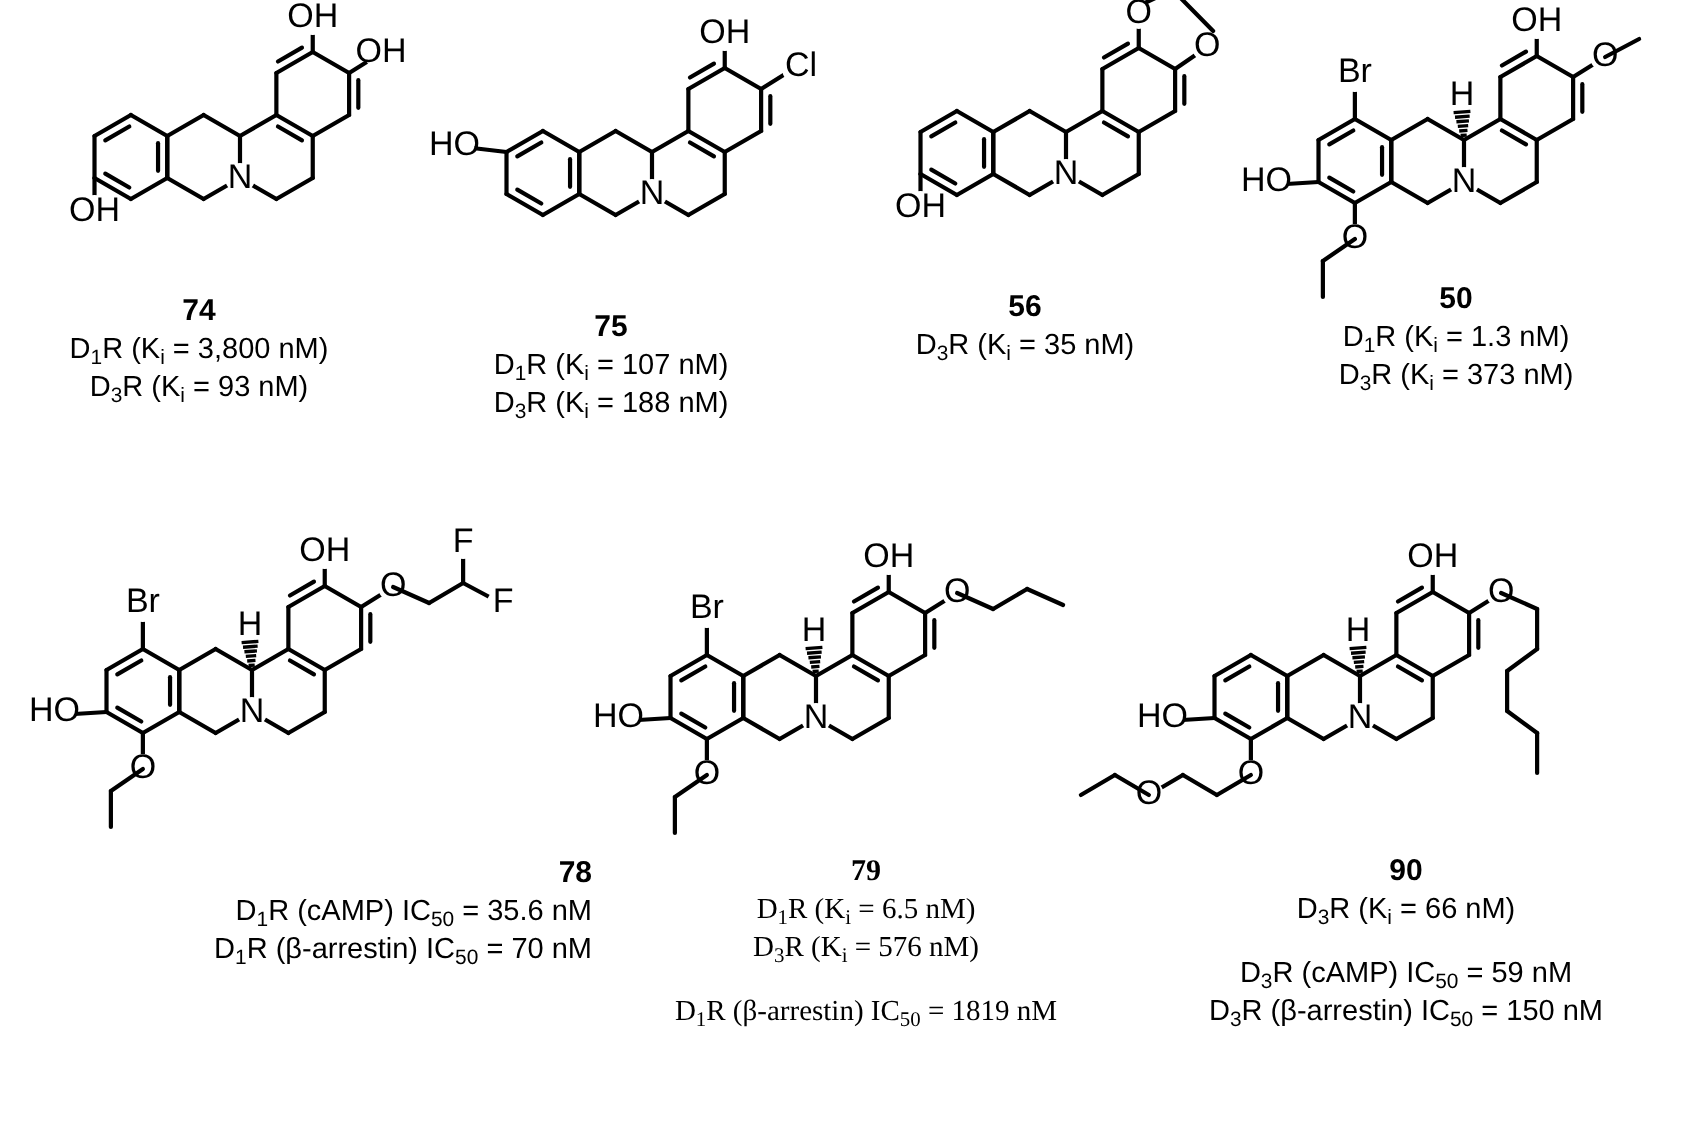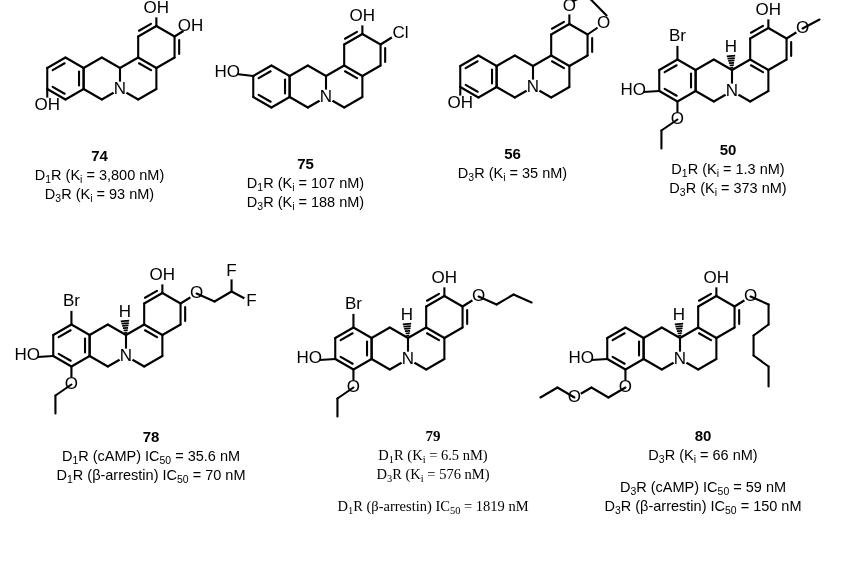--- a/index.html
+++ b/index.html
@@ -303,21 +303,21 @@
         <line x1="47.25386608210715" y1="101" x2="31.25386608210715" y2="102" class="bond"></line>
         <circle cx="22.25386608210715" cy="102" r="9.5" fill="#fff"></circle>
         <text x="21.25386608210715" y="101">HO</text>
         <line x1="65.44039956158036" y1="111.5" x2="65.44039956158036" y2="129.5" class="bond"></line>
         <circle cx="65.44039956158036" cy="129.5" r="7.5" fill="#fff"></circle>
         <text x="65.44039956158036" y="129.5">O</text>
         <line x1="65.44039956158036" y1="129.5" x2="49.440399561580364" y2="140.5" class="bond"></line>
         <line x1="49.440399561580364" y1="140.5" x2="49.440399561580364" y2="158.5" class="bond"></line>
       </g>
     </svg>
-    <div class="cap" style="top: 172px;">
+    <div class="cap" style="top: 172px; text-align: right;">
       <div class="cap-num">78</div>
       <div class="cap-line">D<sub>1</sub>R (cAMP) IC<sub>50</sub> = 35.6 nM</div>
       <div class="cap-line">D<sub>1</sub>R (β-arrestin) IC<sub>50</sub> = 70 nM</div>
     </div>
   </div>
 <div class="panel" style="left: 288px; top: 258px; width: 290px;">
     <svg width="300" height="185" viewBox="0 0 300 185" class="struct">
       <g>
         <line x1="138.1865334794732" y1="69.5" x2="138.1865334794732" y2="48.5" class="bond"></line>
         <line x1="138.1865334794732" y1="48.5" x2="156.37306695894642" y2="38" class="bond"></line>
@@ -449,19 +449,19 @@
         <line x1="65.44039956158036" y1="129.5" x2="48.440399561580364" y2="139.5" class="bond"></line>
         <line x1="48.440399561580364" y1="139.5" x2="31.440399561580364" y2="129.5" class="bond"></line>
         <line x1="31.440399561580364" y1="129.5" x2="14.440399561580364" y2="139.5" class="bond"></line>
         <circle cx="14.440399561580364" cy="139.5" r="7.5" fill="#fff"></circle>
         <text x="14.440399561580364" y="139.5">O</text>
         <line x1="14.440399561580364" y1="139.5" x2="-2.5596004384196362" y2="129.5" class="bond"></line>
         <line x1="-2.5596004384196362" y1="129.5" x2="-19.559600438419636" y2="139.5" class="bond"></line>
       </g>
     </svg>
     <div class="cap" style="top: 168px;">
-      <div class="cap-num">80</div>
+      <div class="cap-num">90</div>
       <div class="cap-line">D<sub>3</sub>R (K<sub>i</sub> = 66 nM)</div>
       <div class="cap-gap"></div>
       <div class="cap-line">D<sub>3</sub>R (cAMP) IC<sub>50</sub> = 59 nM</div>
       <div class="cap-line">D<sub>3</sub>R (β-arrestin) IC<sub>50</sub> = 150 nM</div>
     </div>
   </div>
 
 </body></html>

